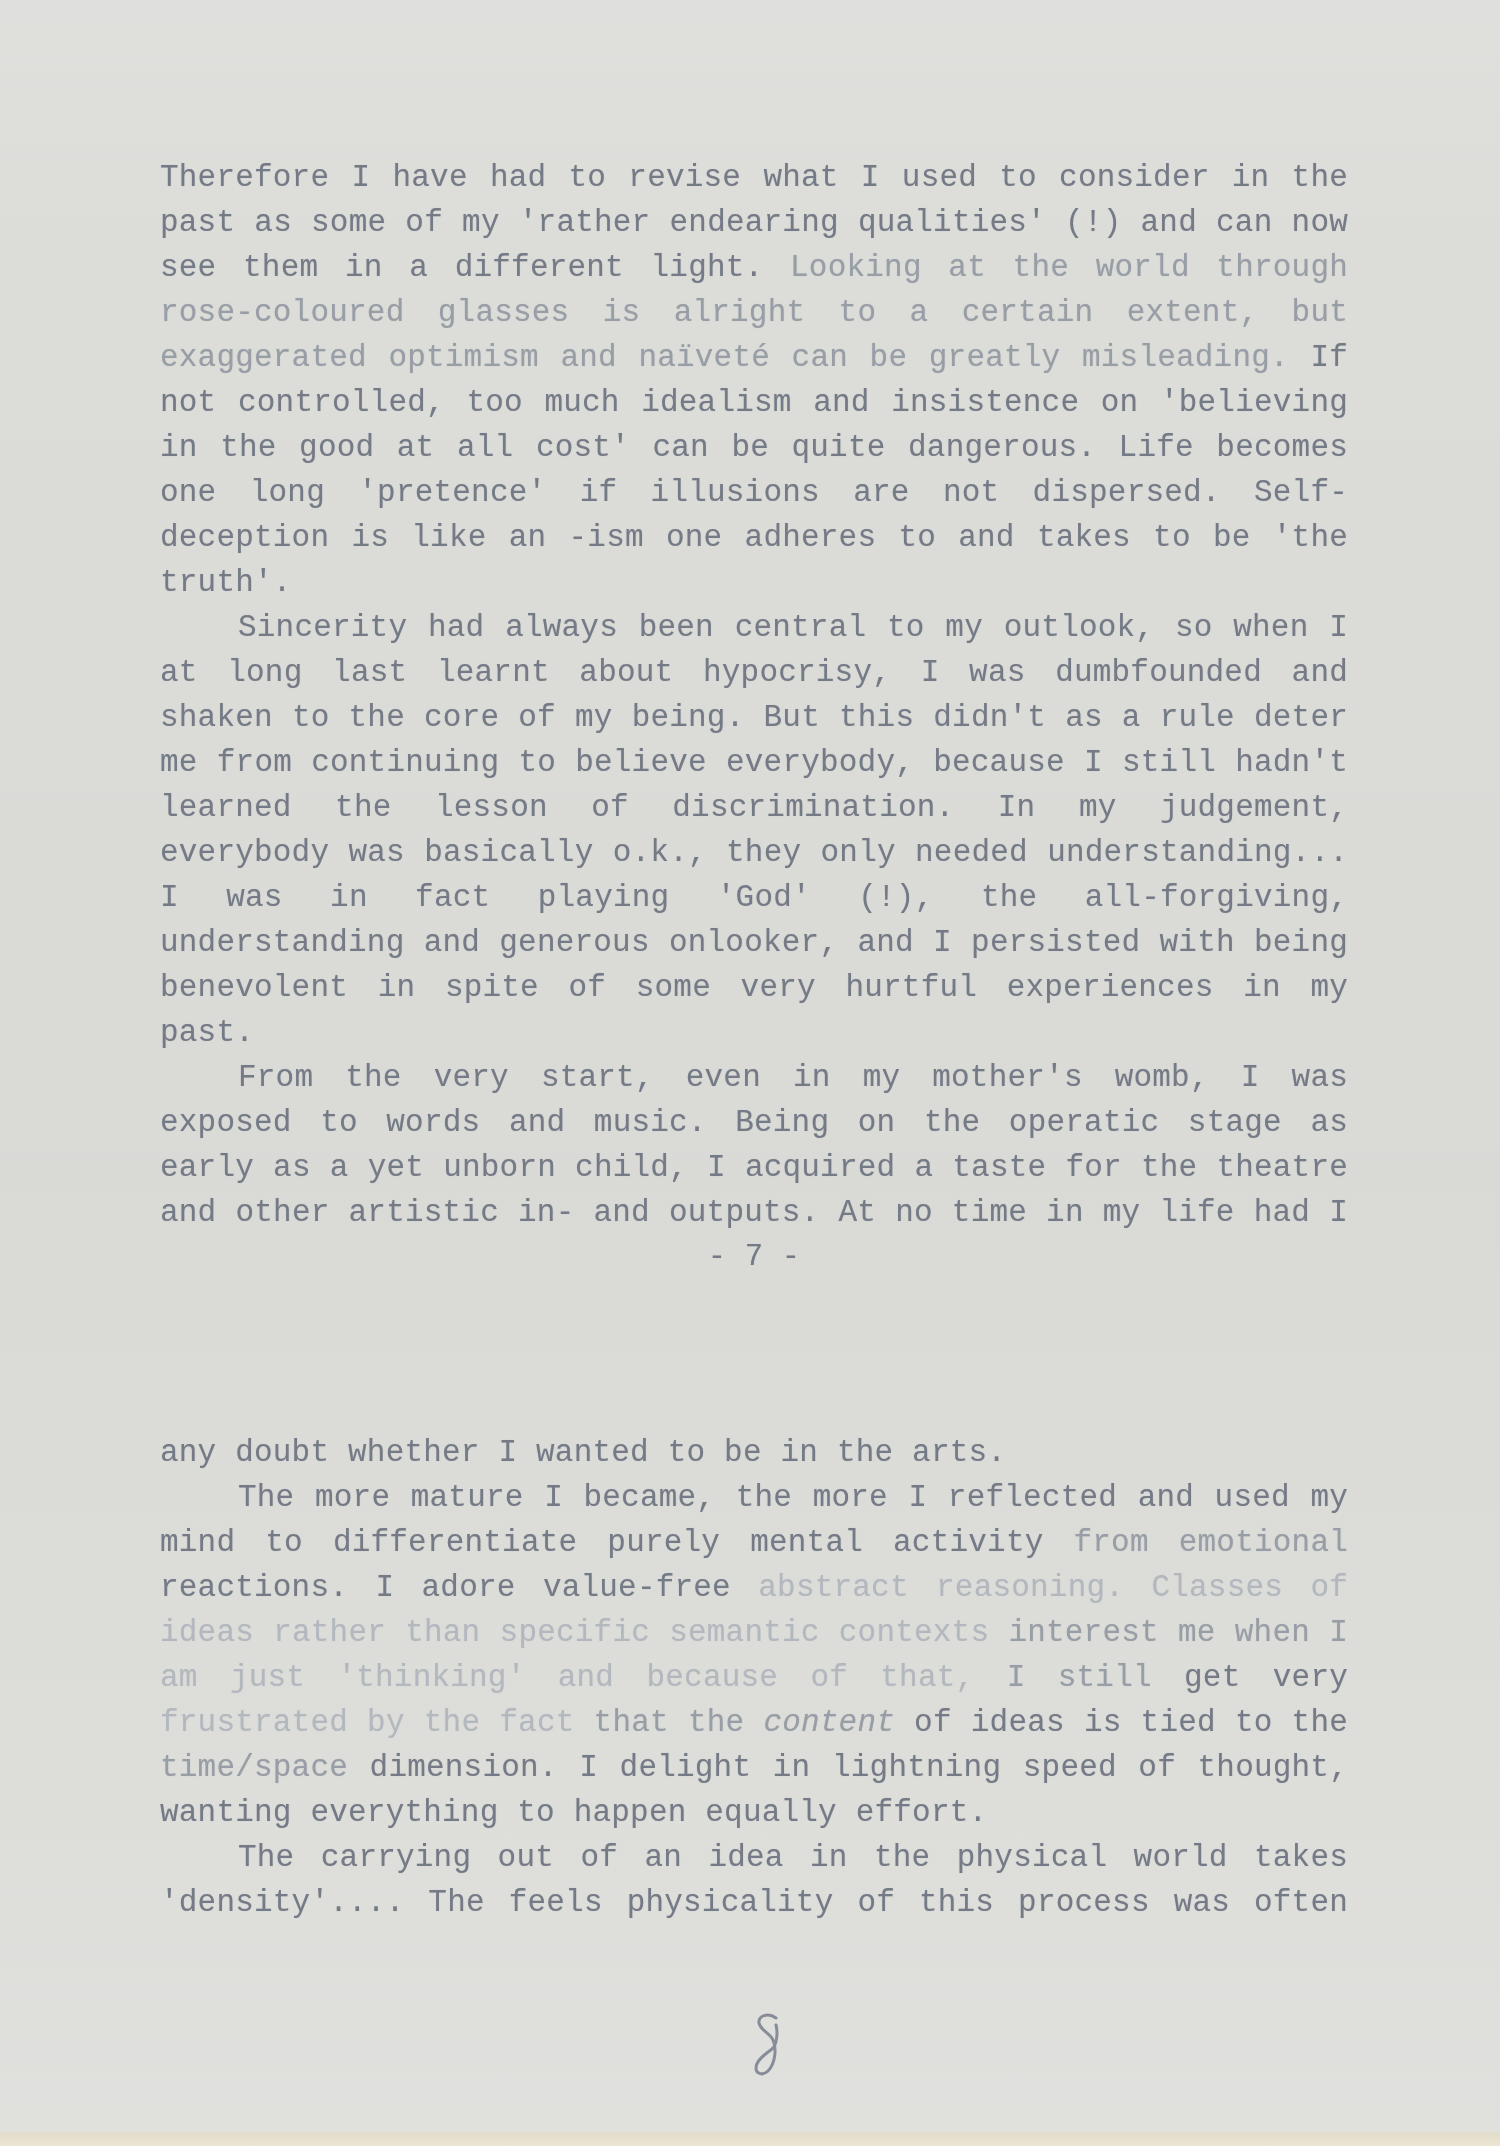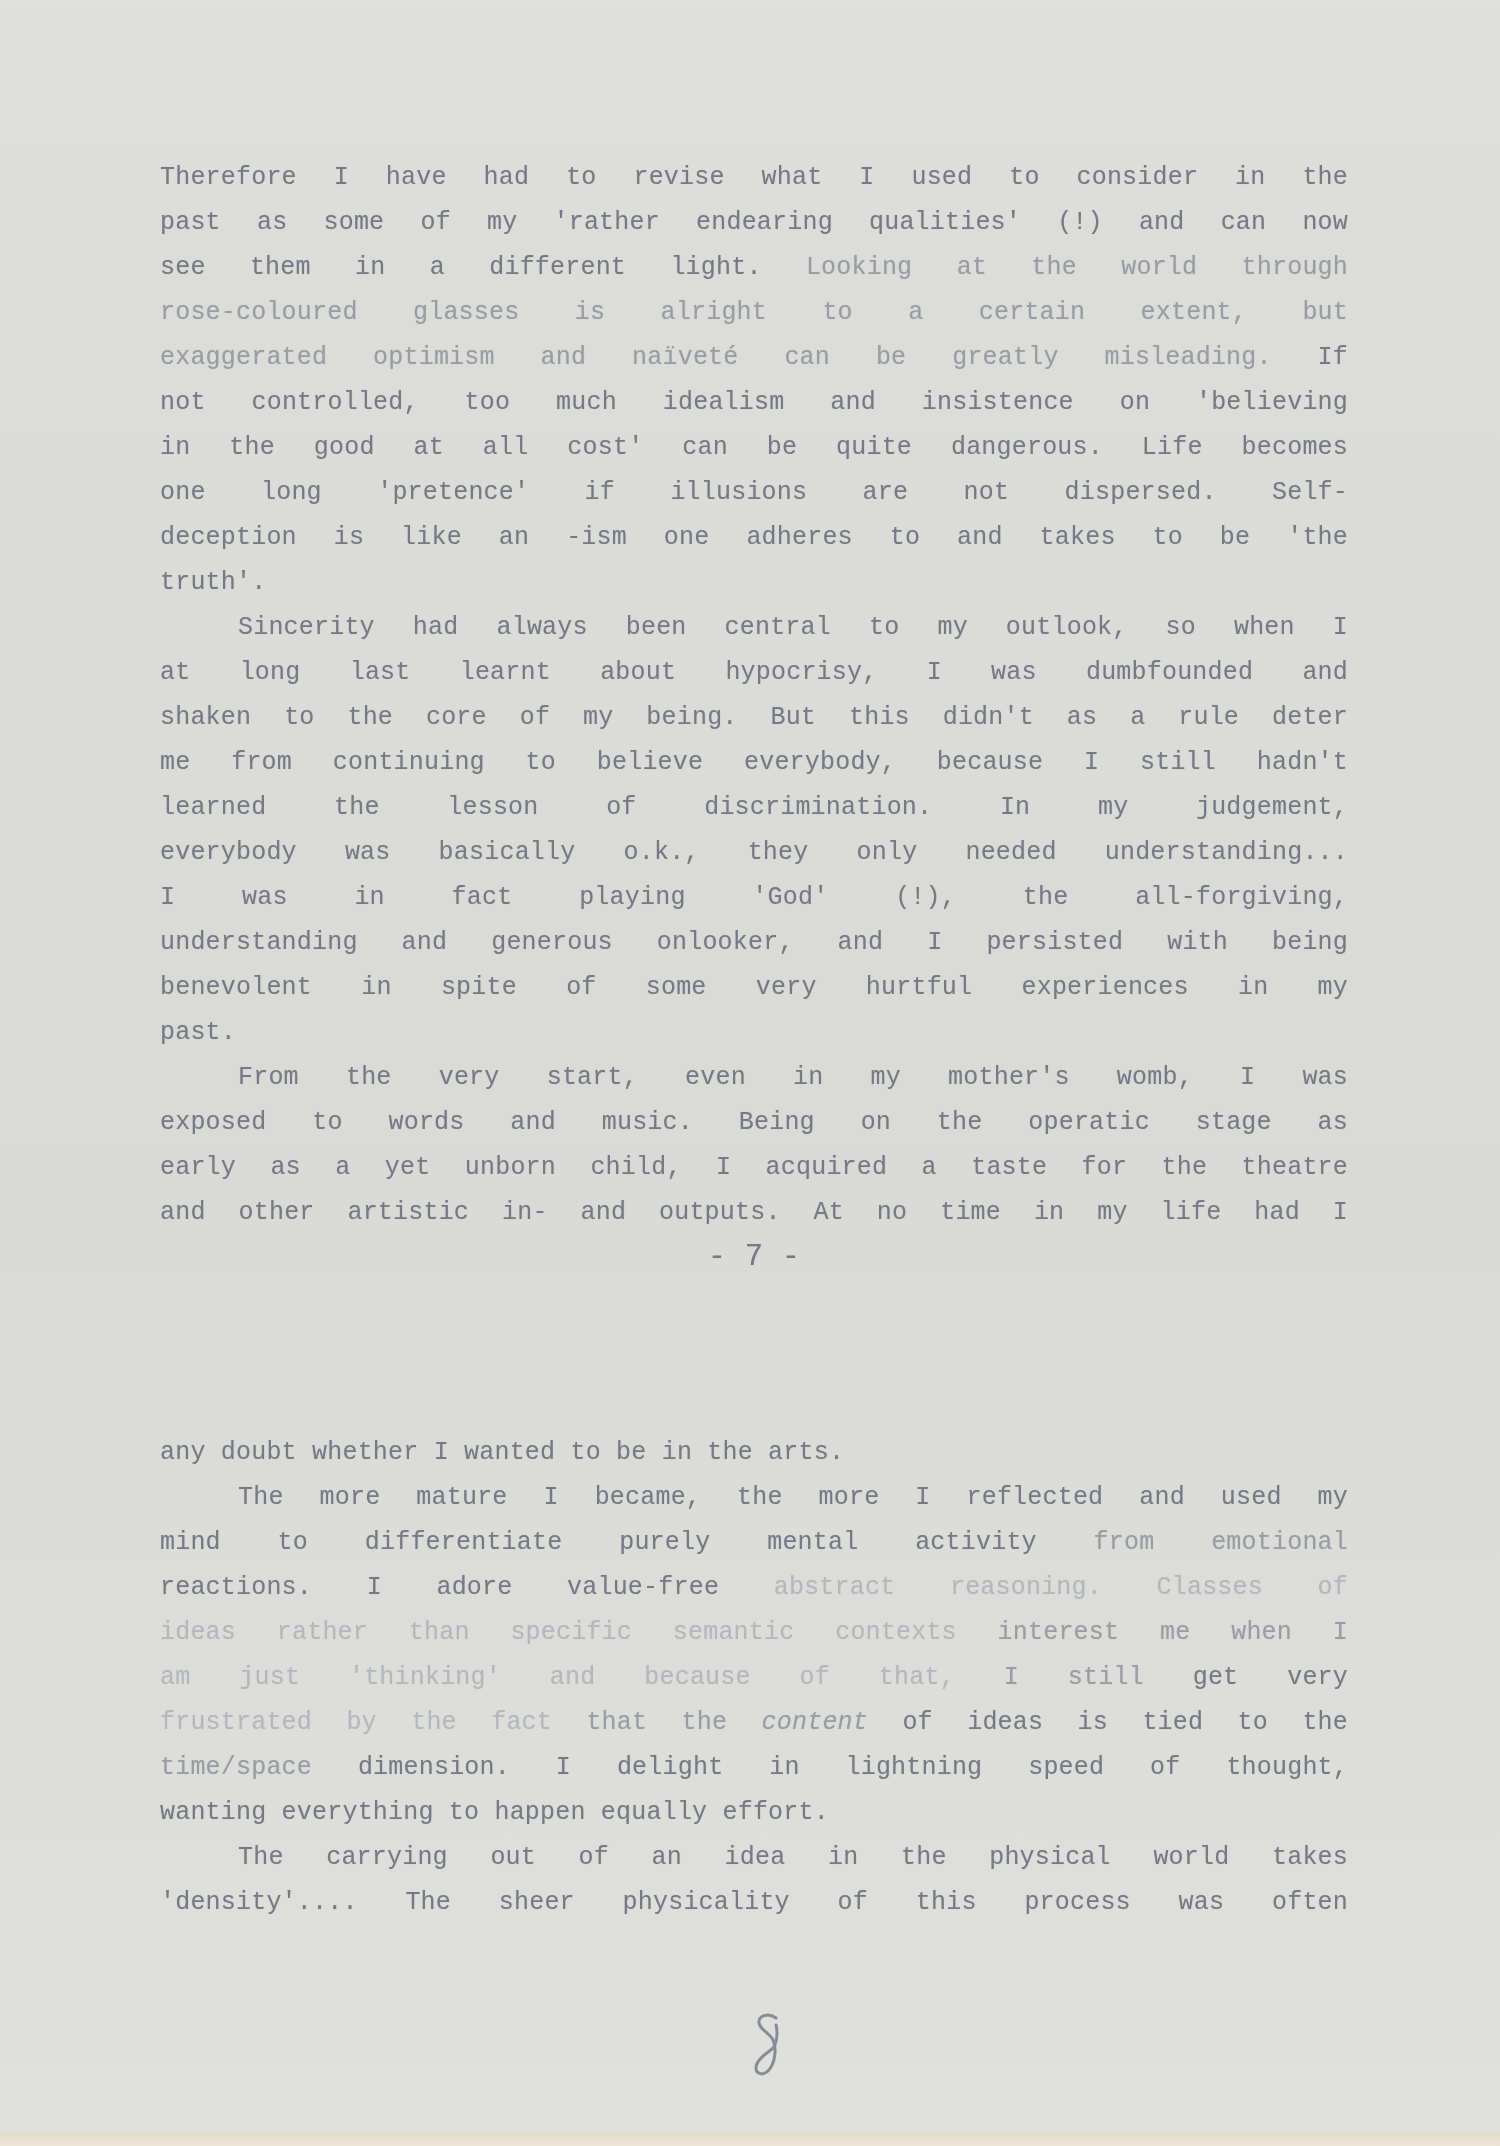--- a/index.html
+++ b/index.html
@@ -16,21 +16,21 @@
         rgba(255,255,255,0) 12%,
         rgba(0,0,0,.012) 55%,
         rgba(255,255,255,.05) 88%,
         rgba(255,255,255,.12) 100%),
       var(--paper,#dcddd9);
   }
   .sheet-area{
     position:absolute;left:160px;top:155px;width:1188px;
   }
   .tline{
-    font-size:25px;line-height:45px;letter-spacing:.2px;
+    font-size:31px;line-height:45px;letter-spacing:.2px;
     color:var(--ink,#757b86);
     text-align:justify;text-align-last:justify;
     text-shadow:0 0 1px rgba(118,124,135,.30);
     white-space:normal;
   }
   .tline.end{text-align-last:left;}
   .tline.indent{text-indent:78px;}
   .pagenum{
     text-align:center;text-align-last:center;
     font-size:30.5px;line-height:45px;color:var(--ink,#757b86);
@@ -92,21 +92,21 @@
           <div class="tline end"><span class="sh-n">any doubt whether I wanted to be in the arts.</span></div>
           <div class="tline indent"><span class="sh-n">The more mature I became, the more I reflected and used my</span></div>
           <div class="tline"><span class="sh-n">mind to differentiate purely mental activity </span><span class="sh-l">from emotional</span></div>
           <div class="tline"><span class="sh-n">reactions. I adore value-free </span><span class="sh-f">abstract reasoning. Classes of</span></div>
           <div class="tline"><span class="sh-f">ideas rather than specific semantic contexts </span><span class="sh-l">interest me when I</span></div>
           <div class="tline"><span class="sh-f">am just 'thinking' and because of that, </span><span class="sh-l">I still </span><span class="sh-n">get very</span></div>
           <div class="tline"><span class="sh-f">frustrated by the fact </span><span class="sh-l">that the </span><span class="sh-l it">content</span><span class="sh-n"> of ideas is tied to the</span></div>
           <div class="tline"><span class="sh-l">time/space </span><span class="sh-n">dimension. I delight in lightning speed of thought,</span></div>
           <div class="tline end"><span class="sh-n">wanting everything to happen equally effort.</span></div>
           <div class="tline indent"><span class="sh-n">The carrying out of an idea in the physical world takes</span></div>
-          <div class="tline"><span class="sh-n">'density'.... The sheer physicality of this process was often</span></div>
+          <div class="tline"><span class="sh-n">'density'.... The feels physicality of this process was often</span></div>
         </div>
     </section>
 
   </div>
 
   <svg class="hand8" width="44" height="70" viewBox="0 0 22 35" aria-label="8">
     <path d="M14 3 C10 0 5 2 5.5 5.5 C6 9 11 10.5 12.5 14 C14.5 18.5 13.5 26 10 29.5 C7.5 32 4 31 4 28 C4 24.5 8 21.5 12 18.5 C14.5 16.5 15 10 14 6.5" fill="none" stroke="#878d98" stroke-width="1.5" stroke-linecap="round"></path>
   </svg>
 
   <div class="bottom-strip"></div>

